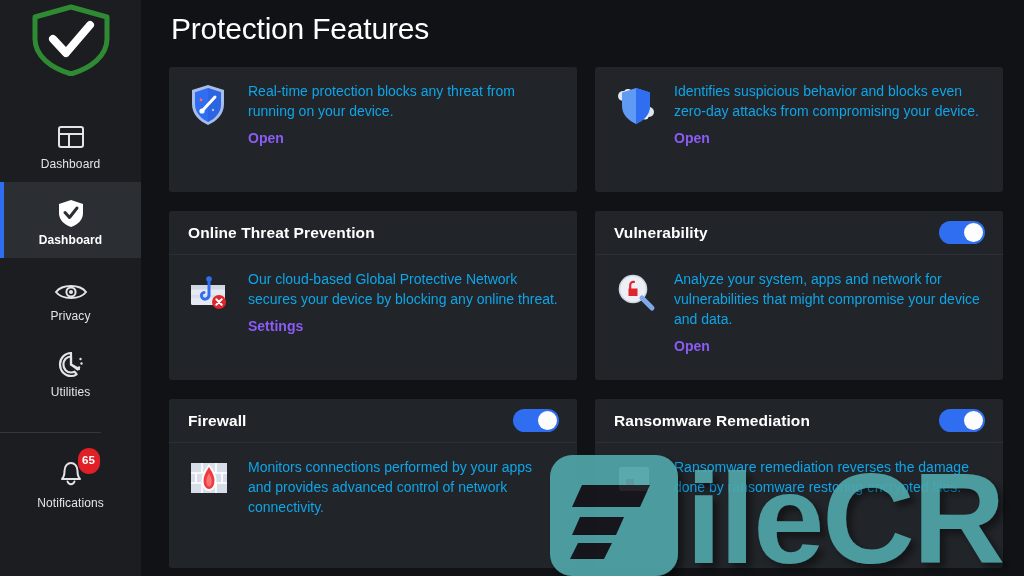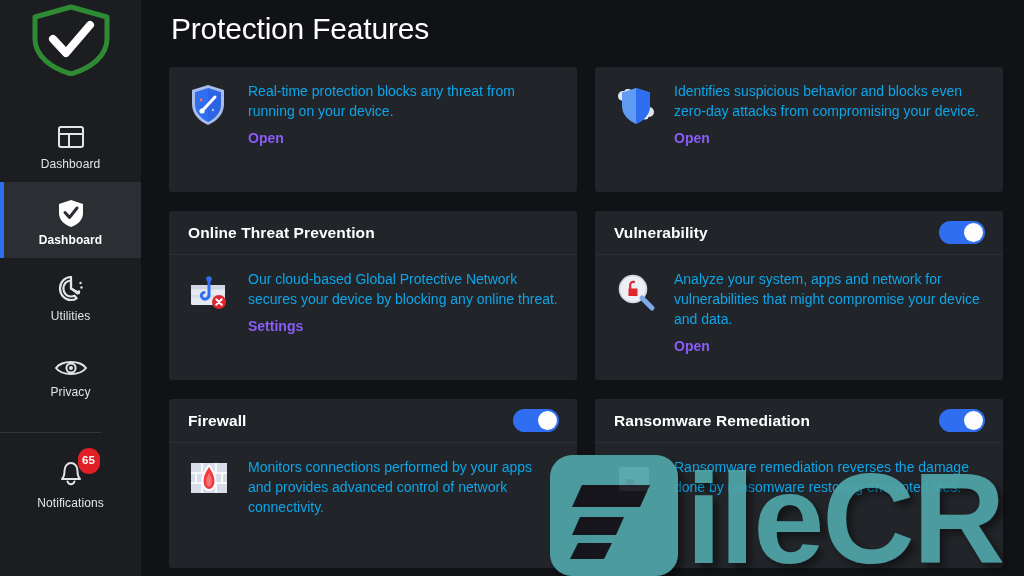--- a/index.html
+++ b/index.html
@@ -219,42 +219,42 @@
           <svg width="28" height="30" viewBox="0 0 28 30">
             <path d="M14 2 L26 6 L26 15 C26 22 21 26.5 14 29 C7 26.5 2 22 2 15 L2 6 Z" fill="#ffffff"></path>
             <path d="M8 14.5 L12.5 19.5 L20 10" fill="none" stroke="#2b2e33" stroke-width="3" stroke-linecap="round" stroke-linejoin="round"></path>
           </svg>
         </span>
         <span class="nav-label">Dashboard</span>
       </div>
 
       <div class="nav-item">
         <span class="nav-icon">
+          <svg width="34" height="24" viewBox="0 0 34 24">
+            <path d="M2 12 C8 4 26 4 32 12 C26 20 8 20 2 12 Z" fill="none" stroke="#e2e4e7" stroke-width="2"></path>
+            <circle cx="17" cy="12" r="4.6" fill="none" stroke="#e2e4e7" stroke-width="2"></circle>
+            <circle cx="17" cy="12" r="2" fill="#e2e4e7"></circle>
+          </svg>
+        </span>
+        <span class="nav-label">Privacy</span>
+      </div>
+
+      <div class="nav-item">
+        <span class="nav-icon">
           <svg width="30" height="30" viewBox="0 0 30 30">
             <path d="M15 3 C9 3 4 8 4 14.5 C4 21 9 26 15 26 C17 26 19 25.4 20.6 24.3
                      L18.5 21.6 C17.5 22.2 16.3 22.5 15 22.5 C10.7 22.5 7.4 19 7.4 14.5
                      C7.4 10 10.7 6.5 15 6.5 L15 14.5 L21.5 19.5" fill="none" stroke="#e2e4e7" stroke-width="2.2" stroke-linejoin="round" stroke-linecap="round"></path>
             <path d="M15 3 L15 14.5 L23 19" fill="none" stroke="#e2e4e7" stroke-width="2.2" stroke-linecap="round"></path>
             <circle cx="24.5" cy="9" r="1.2" fill="#e2e4e7"></circle>
             <circle cx="25.5" cy="13.5" r="1.2" fill="#e2e4e7"></circle>
             <circle cx="23" cy="17.5" r="1.2" fill="#e2e4e7"></circle>
           </svg>
         </span>
         <span class="nav-label">Utilities</span>
-      </div>
-
-      <div class="nav-item">
-        <span class="nav-icon">
-          <svg width="34" height="24" viewBox="0 0 34 24">
-            <path d="M2 12 C8 4 26 4 32 12 C26 20 8 20 2 12 Z" fill="none" stroke="#e2e4e7" stroke-width="2"></path>
-            <circle cx="17" cy="12" r="4.6" fill="none" stroke="#e2e4e7" stroke-width="2"></circle>
-            <circle cx="17" cy="12" r="2" fill="#e2e4e7"></circle>
-          </svg>
-        </span>
-        <span class="nav-label">Privacy</span>
       </div>
 
       <div class="nav-sep"></div>
 
       <div class="nav-item notif">
         <span class="nav-icon">
           <span class="bell-wrap">
             <svg width="32" height="30" viewBox="0 0 32 30">
               <path d="M7 22 L25 22 C23 20 22.5 18 22.5 14 C22.5 9 19.5 6 16 6
                        C12.5 6 9.5 9 9.5 14 C9.5 18 9 20 7 22 Z" fill="none" stroke="#e2e4e7" stroke-width="2" stroke-linejoin="round"></path>

